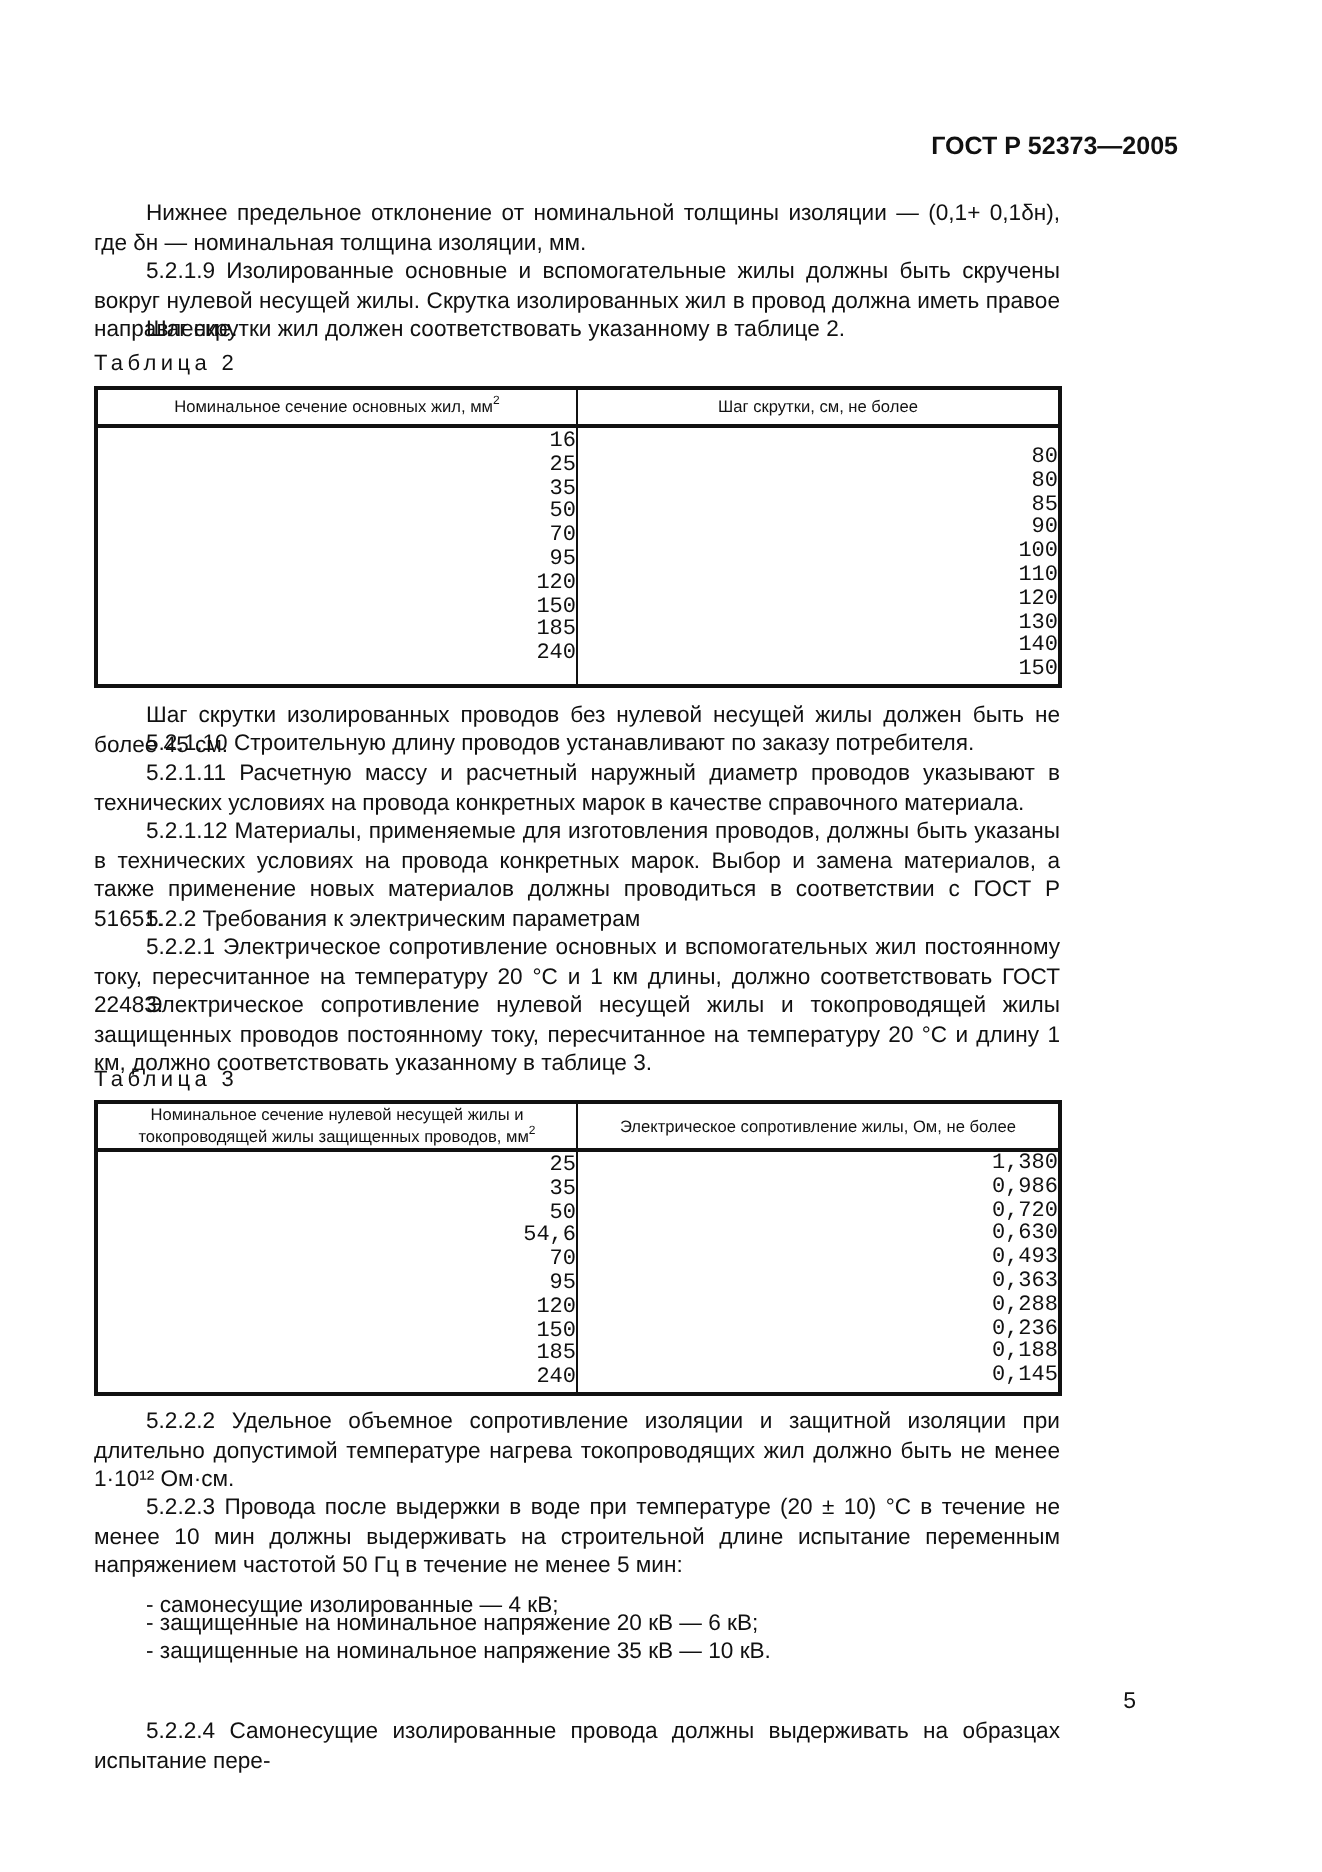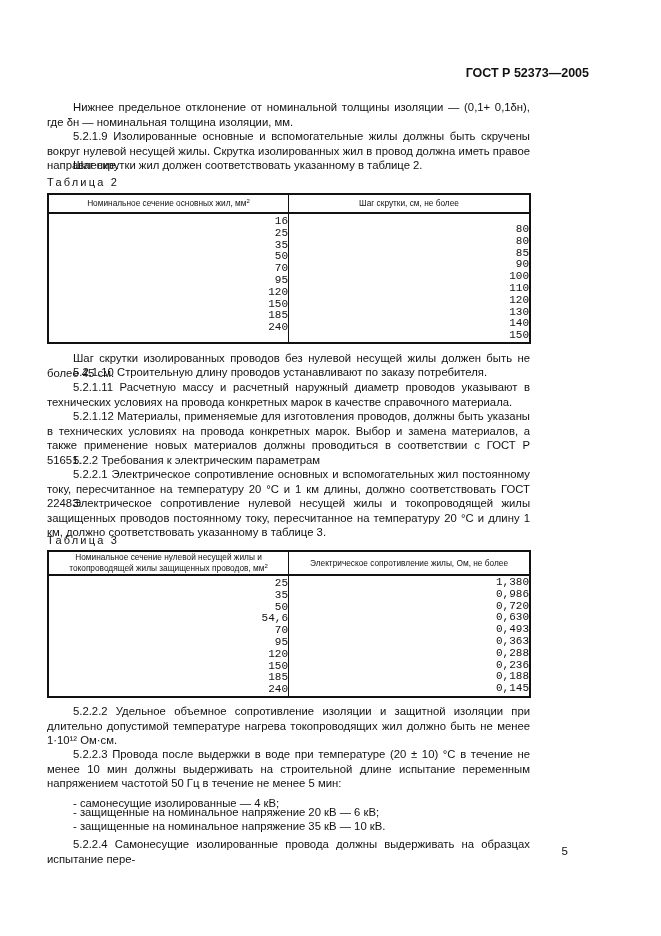--- a/index.html
+++ b/index.html
@@ -99,15 +99,15 @@
 0,145</td>
   </tr>
 </tbody>
   </table>
 
 <p class="p" style="top:704px"><span class="ind"></span><span>5.2.2.2 Удельное объемное сопротивление изоляции и защитной изоляции при длительно допустимой температуре нагрева токопроводящих жил должно быть не менее 1·10¹²  Ом·см.</span></p>
 <p class="p" style="top:747px"><span class="ind"></span><span>5.2.2.3 Провода после выдержки в воде при температуре (20 ± 10) °С в течение не менее 10 мин должны выдерживать на строительной длине испытание переменным напряжением частотой 50 Гц в течение не менее 5 мин:</span></p>
 <p class="p" style="top:796px"><span class="ind"></span><span>- самонесущие изолированные — 4 кВ;</span></p>
 <p class="p" style="top:805px"><span class="ind"></span><span>- защищенные на номинальное напряжение 20 кВ — 6 кВ;</span></p>
 <p class="p" style="top:819px"><span class="ind"></span><span>- защищенные на номинальное напряжение 35 кВ — 10 кВ.</span></p>
-<p class="p" style="top:837px"><span class="ind"></span><span>5.2.2.4 Самонесущие изолированные провода должны выдерживать на образцах испытание пере-</span></p>
+<p class="p" style="top:859px"><span class="ind"></span><span>5.2.2.4 Самонесущие изолированные провода должны выдерживать на образцах испытание пере-</span></p>
 
 <div class="pnum">5</div>
 
 </body></html>

